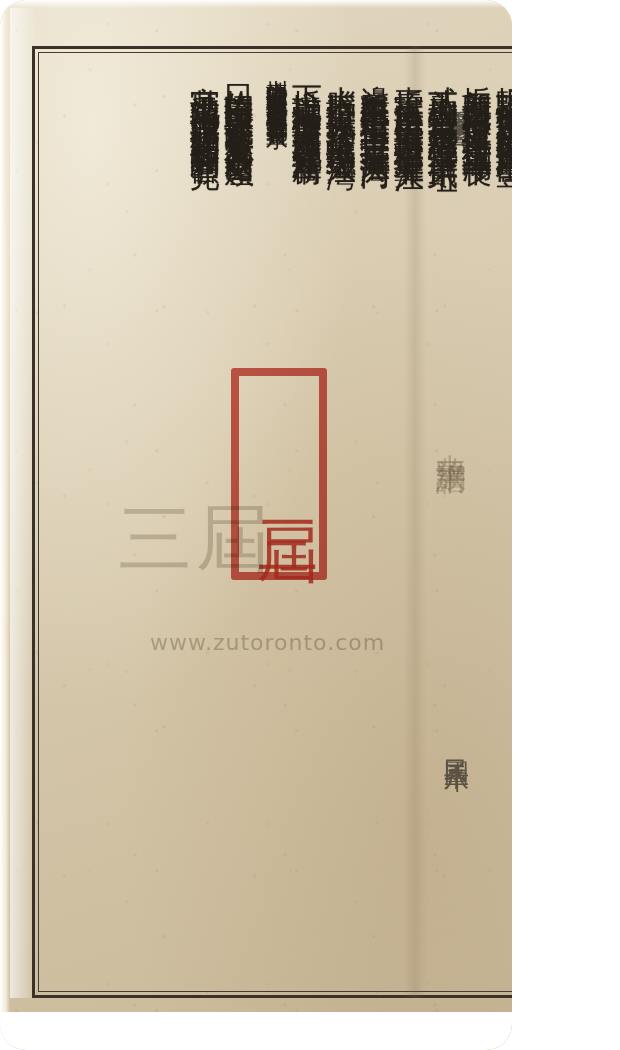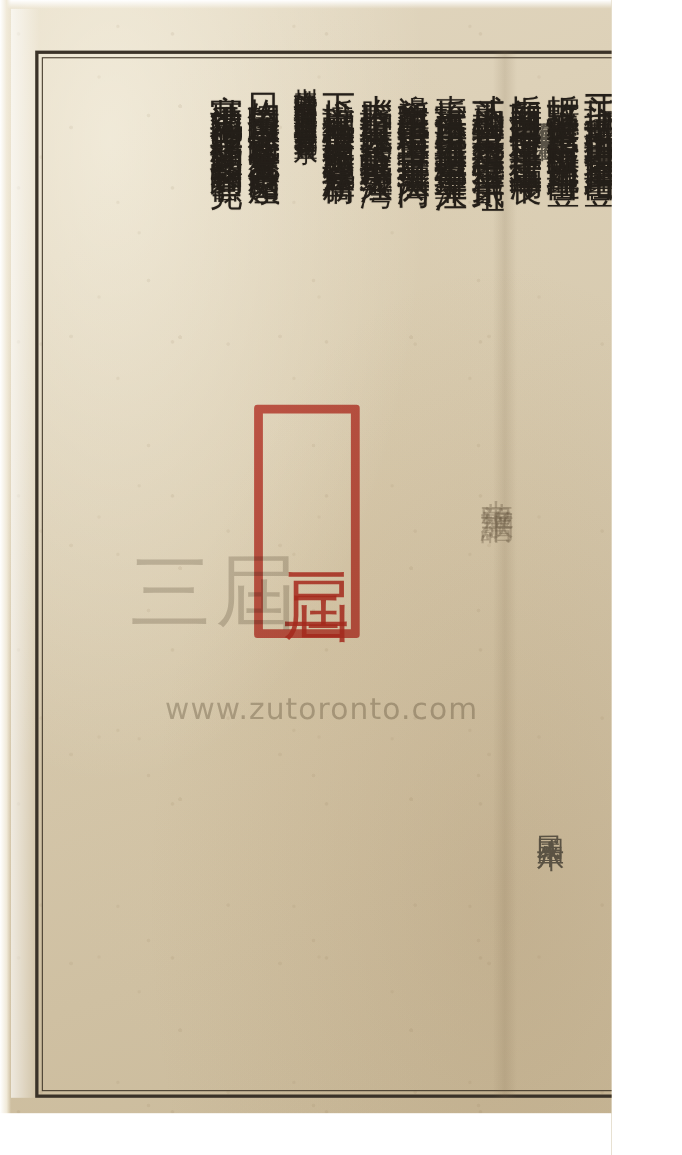--- a/index.html
+++ b/index.html
@@ -9,24 +9,25 @@
   }
   body {
     width: 620px;
     height: 1050px;
     overflow: hidden;
     font-family: "DejaVu Serif", serif;
   }
 
   #page {
     position: relative;
-    width: 556px;
+    width: 512px;
     height: 1050px;
     background: #d9cdb4;
     overflow: hidden;
+    border-radius: 26px;
   }
 
   
   .paper-bg {
     position: absolute;
     inset: 0;
     background:
       radial-gradient(ellipse at 18% 12%, rgba(255,252,240,0.55), rgba(255,252,240,0) 45%),
       radial-gradient(ellipse at 82% 78%, rgba(150,120,80,0.20), rgba(150,120,80,0) 50%),
       radial-gradient(ellipse at 50% 50%, rgba(214,196,160,0.30), rgba(214,196,160,0) 70%),
@@ -194,21 +195,21 @@
     left: 118px;
     top: 490px;
     font-size: 74px;
     color: rgba(130,120,105,.33);
     letter-spacing: 4px;
     font-family: "DejaVu Serif", serif;
   }
   .wm-url {
     left: 150px;
     top: 630px;
-    font-size: 27px;
+    font-size: 22px;
     letter-spacing: 1px;
     color: rgba(140,130,115,.45);
   }
   .wm-side {
     left: 430px;
     top: 430px;
     font-size: 30px;
     writing-mode: vertical-rl;
     text-orientation: upright;
     color: rgba(140,130,115,.38);

